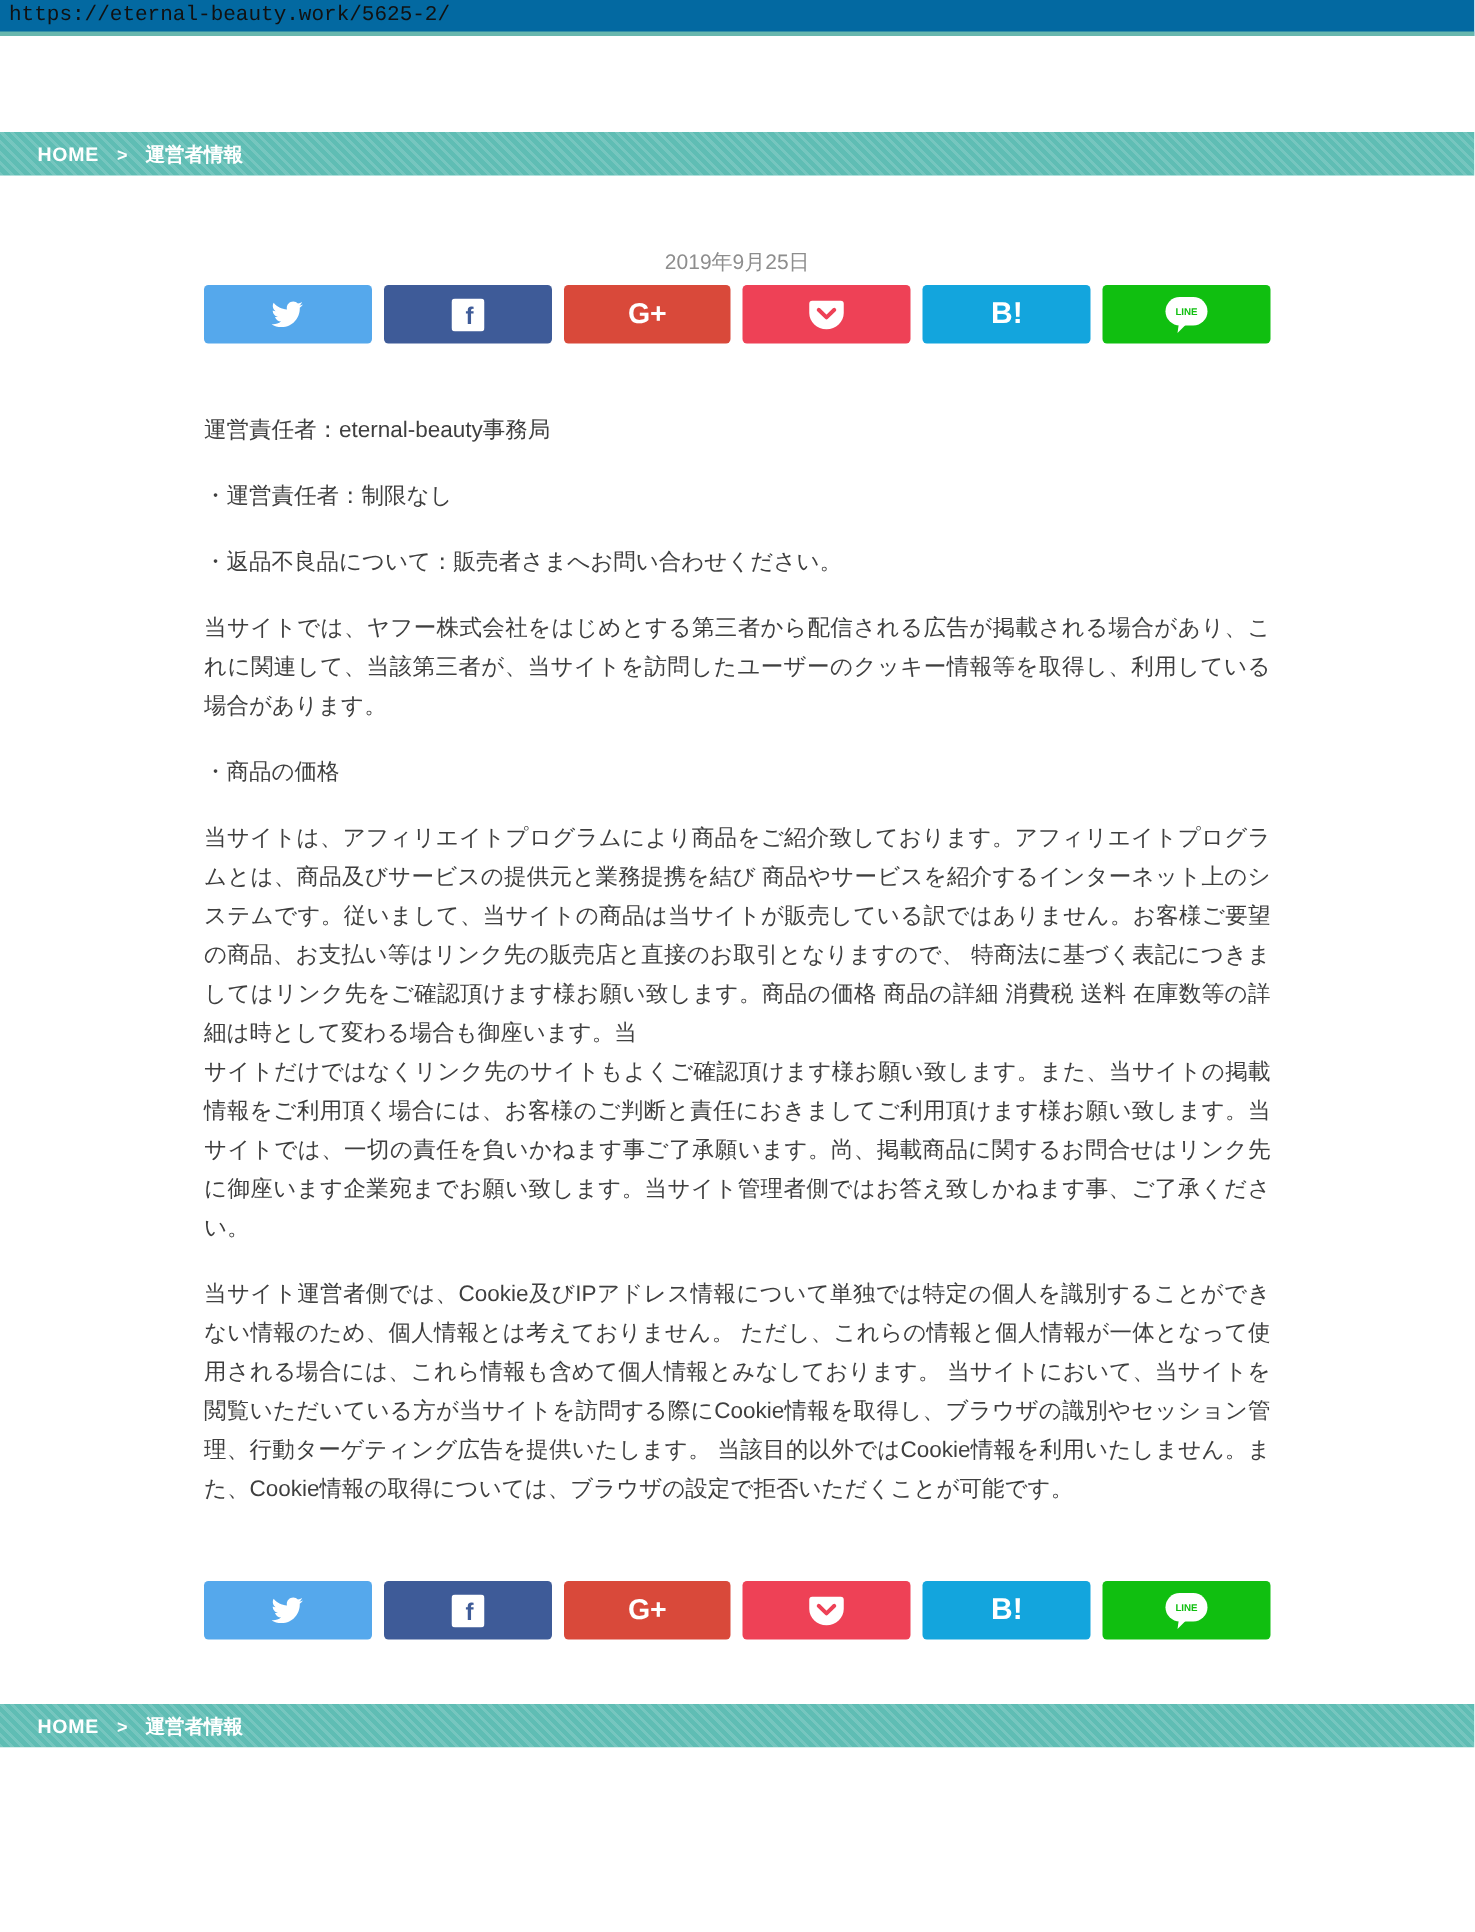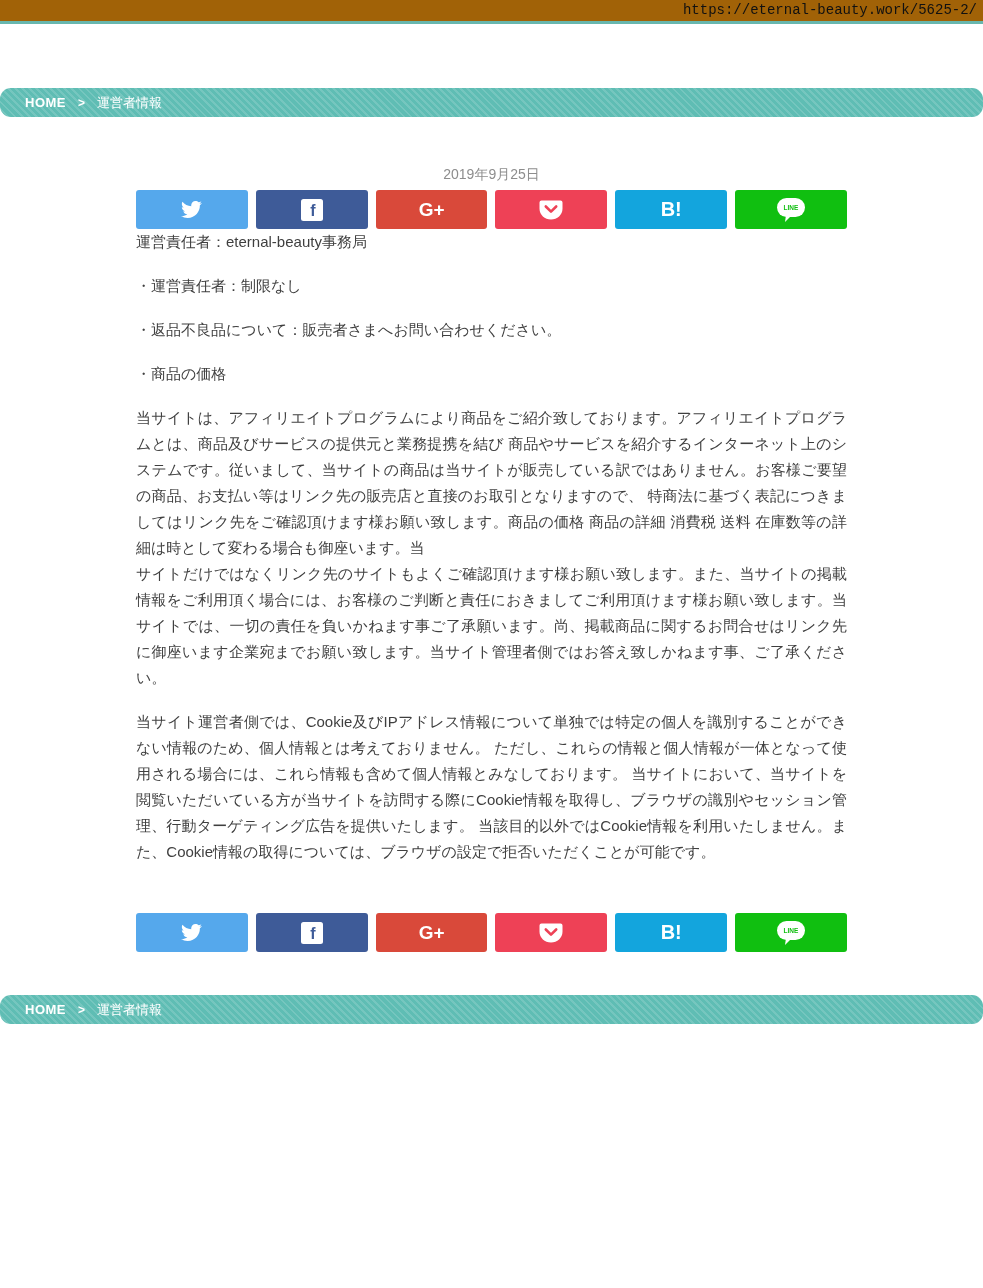--- a/index.html
+++ b/index.html
@@ -10,44 +10,42 @@
     color: #3f3f3f;
   }
 
   
   .url-bar {
     height: 24px;
     padding: 2px 6px 0 6px;
     font-family: "Liberation Mono", "DejaVu Sans Mono", monospace;
     font-size: 14px;
     color: #111;
-    background: #a16207;
+    background: #0369a1;
     border-bottom: 3px solid #68b7ae;
     white-space: nowrap;
-    text-align: right;
   }
 
   .header-space { height: 64px; background: #fff; }
 
   
   .breadcrumb-bar {
     height: 29px;
     display: flex;
     align-items: center;
     padding-left: 25px;
     background-color: #5fbdb4;
     background-image: repeating-linear-gradient(45deg,
       rgba(255,255,255,0.14) 0 2px, rgba(255,255,255,0) 2px 5px);
     color: #ffffff;
     font-size: 13px;
-    border-radius: 11px;
   }
   .breadcrumb-bar .home-link { font-weight: bold; letter-spacing: .5px; color:#fff; text-decoration: none; cursor: pointer; }
   .breadcrumb-bar .sep { font-weight: bold; margin: 0 12px; font-size: 12px; }
-  .breadcrumb-bar .current { font-weight: normal; }
+  .breadcrumb-bar .current { font-weight: bold; }
 
   
   .content { width: 711px; margin: 0 auto; padding-top: 42px; }
 
   .date-row {
     display: flex; align-items: center; gap: 7px;
     color: #8d8d8d; font-size: 14px; height: 18px; flex-direction: column;
   }
   .date-row svg { display: block; }
 
@@ -59,21 +57,21 @@
     color: #fff; padding: 0;
   }
   .share-btn svg { display: block; }
   .btn-twitter  { background: #55a8ec; }
   .btn-facebook { background: #3e5b98; }
   .btn-gplus    { background: #d9493a; font-weight: bold; font-size: 19px; font-family: "Liberation Sans", sans-serif; }
   .btn-pocket   { background: #ee4156; }
   .btn-hatena   { background: #13a5dd; font-weight: bold; font-size: 20px; }
   .btn-line     { background: #10bf10; }
 
-  .article { }
+  .article { margin-top: 45px; }
   .article p {
     font-size: 15px;
     line-height: 26px;
     margin: 0 0 18px 0;
     text-align: justify;
     white-space: pre-line;
     color: #3f3f3f;
   }
 
   .breadcrumb-bottom { margin-top: 43px; }
@@ -133,20 +131,21 @@
         <polygon points="10,18 16,18 9,25" fill="#ffffff"></polygon>
         <text x="15" y="12.8" text-anchor="middle" font-family="Liberation Sans, sans-serif" font-size="6.5" font-weight="bold" fill="#10bf10">LINE</text>
       </svg>
     </button>
   </div>
 
   <div class="article">
     <p>運営責任者：eternal-beauty事務局</p>
     <p>・運営責任者：制限なし</p>
     <p>・返品不良品について：販売者さまへお問い合わせください。</p>
+    <p>当サイトでは、ヤフー株式会社をはじめとする第三者から配信される広告が掲載される場合があり、これに関連して、当該第三者が、当サイトを訪問したユーザーのクッキー情報等を取得し、利用している場合があります。</p>
     <p>・商品の価格</p>
     <p>当サイトは、アフィリエイトプログラムにより商品をご紹介致しております。アフィリエイトプログラムとは、商品及びサービスの提供元と業務提携を結び 商品やサービスを紹介するインターネット上のシステムです。従いまして、当サイトの商品は当サイトが販売している訳ではありません。お客様ご要望の商品、お支払い等はリンク先の販売店と直接のお取引となりますので、 特商法に基づく表記につきましてはリンク先をご確認頂けます様お願い致します。商品の価格 商品の詳細 消費税 送料 在庫数等の詳細は時として変わる場合も御座います。当
 サイトだけではなくリンク先のサイトもよくご確認頂けます様お願い致します。また、当サイトの掲載情報をご利用頂く場合には、お客様のご判断と責任におきましてご利用頂けます様お願い致します。当サイトでは、一切の責任を負いかねます事ご了承願います。尚、掲載商品に関するお問合せはリンク先に御座います企業宛までお願い致します。当サイト管理者側ではお答え致しかねます事、ご了承ください。</p>
     <p>当サイト運営者側では、Cookie及びIPアドレス情報について単独では特定の個人を識別することができない情報のため、個人情報とは考えておりません。 ただし、これらの情報と個人情報が一体となって使用される場合には、これら情報も含めて個人情報とみなしております。 当サイトにおいて、当サイトを閲覧いただいている方が当サイトを訪問する際にCookie情報を取得し、ブラウザの識別やセッション管理、行動ターゲティング広告を提供いたします。 当該目的以外ではCookie情報を利用いたしません。また、Cookie情報の取得については、ブラウザの設定で拒否いただくことが可能です。</p>
   </div>
 
   <div class="share-row bottom">
     <button class="share-btn btn-twitter">
       <svg width="21" height="21" viewBox="0 0 24 24" fill="#ffffff">
         <path d="M23.95 4.57c-.88.39-1.83.65-2.82.77 1.01-.61 1.79-1.57 2.16-2.72-.95.56-2 .96-3.13 1.18C19.26 2.84 17.99 2.25 16.57 2.25c-2.72 0-4.92 2.2-4.92 4.92 0 .39.04.76.13 1.12C7.69 8.09 4.07 6.13 1.64 3.16c-.43.72-.67 1.56-.67 2.47 0 1.71.87 3.21 2.19 4.1-.81-.03-1.57-.25-2.23-.62v.06c0 2.39 1.69 4.37 3.95 4.83-.41.11-.85.17-1.3.17-.31 0-.62-.03-.92-.09.63 1.95 2.45 3.38 4.6 3.42-1.68 1.32-3.81 2.1-6.1 2.1-.39 0-.78-.02-1.17-.07 2.19 1.39 4.77 2.21 7.56 2.21 9.05 0 14-7.5 14-13.99 0-.21 0-.42-.02-.63.96-.69 1.8-1.56 2.46-2.55z"></path>

